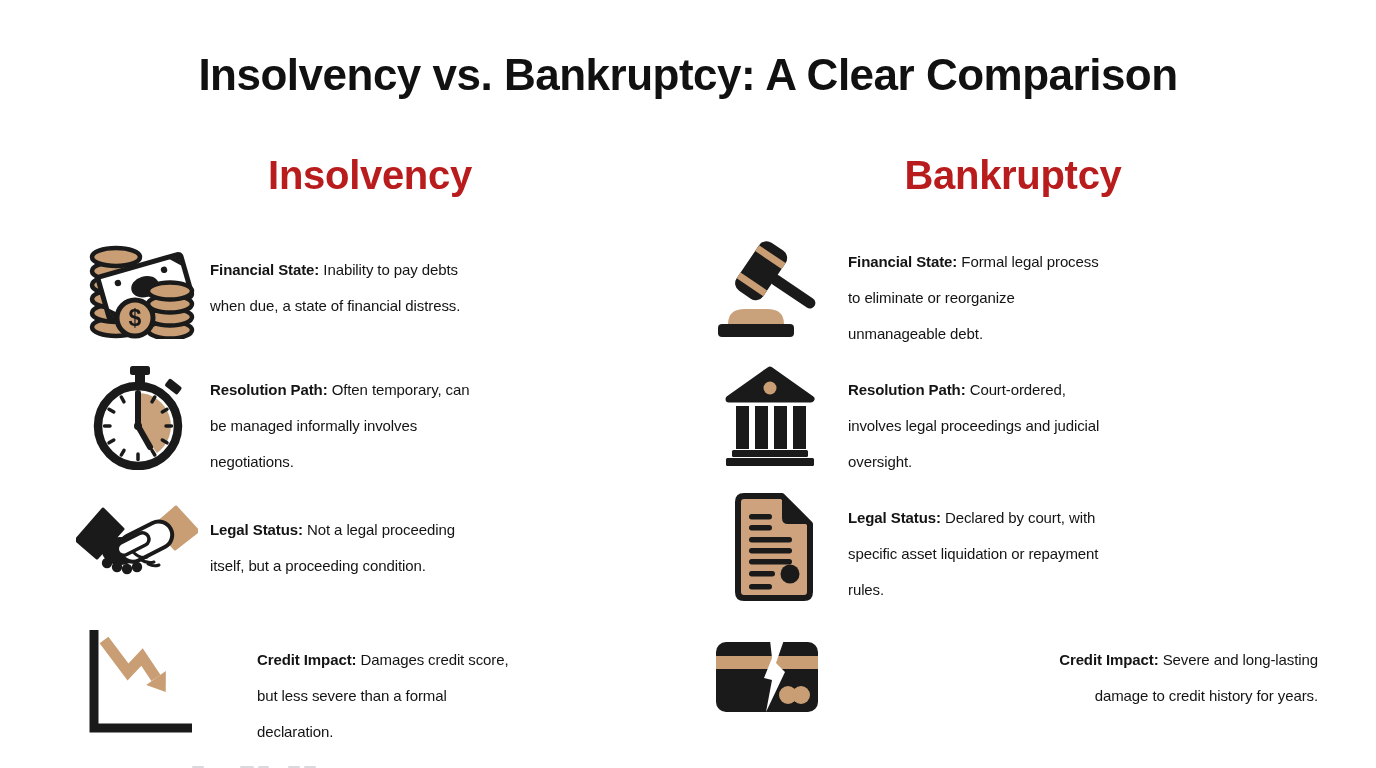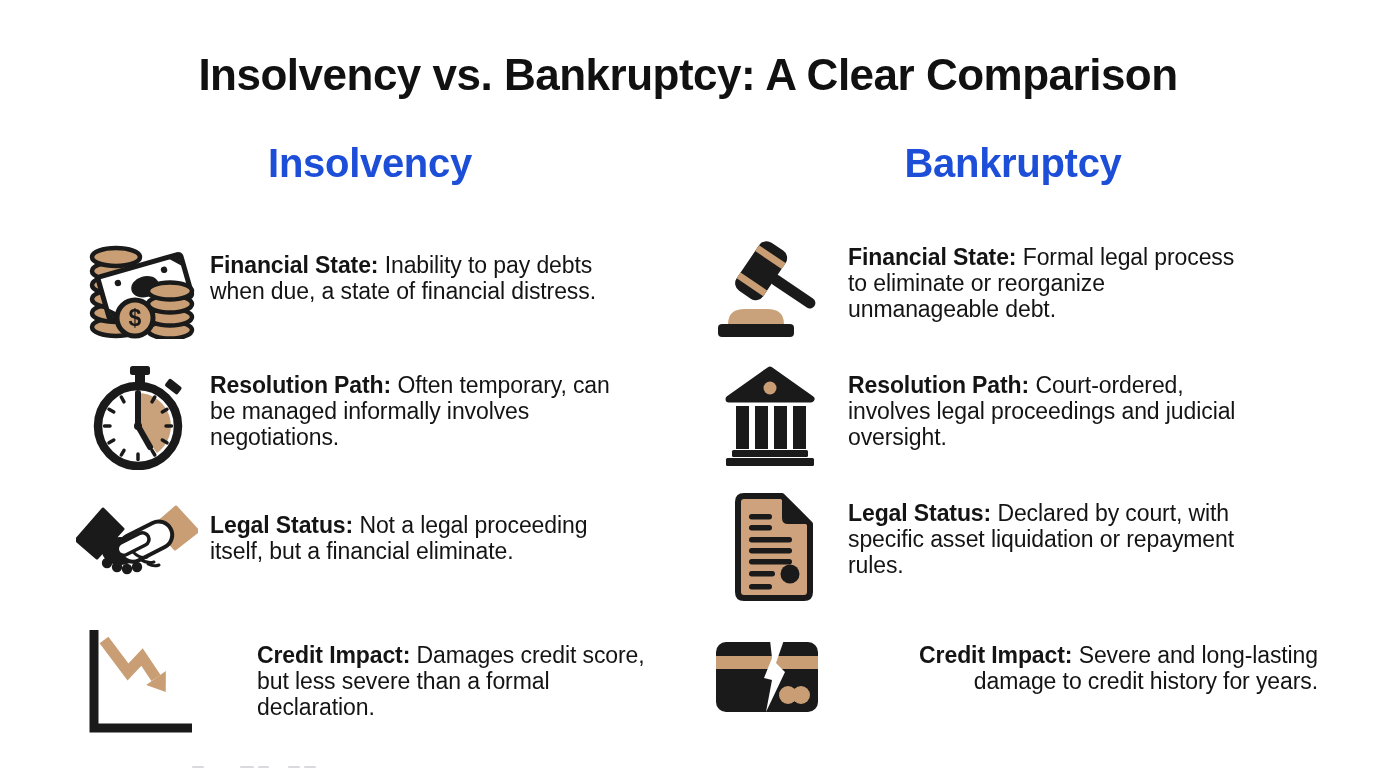--- a/index.html
+++ b/index.html
@@ -8,30 +8,30 @@
     background:#ffffff;color:#111111;
     font-family:"Liberation Sans", sans-serif;
     -webkit-font-smoothing:antialiased;
   }
   .title{
     position:absolute;left:0;top:50px;width:1376px;
     text-align:center;font-size:44px;font-weight:700;
     letter-spacing:-0.5px;color:#111111;
   }
   .col-header{
-    position:absolute;top:141px;width:580px;
+    position:absolute;top:153px;width:580px;
     text-align:center;font-size:40px;font-weight:700;
-    letter-spacing:-0.3px;color:#1d4ed8;
+    letter-spacing:-0.3px;color:#b91c1c;
   }
   .col-header.left{left:80px;}
   .col-header.right{left:723px;}
   .row{position:absolute;display:flex;align-items:flex-start;}
   .icon-cell{flex:0 0 auto;}
   .text-cell{flex:0 0 auto;width:470px;}
-  .text-cell p{margin:0;font-size:23px;line-height:26px;color:#141414;letter-spacing:-0.1px;}
+  .text-cell p{margin:0;font-size:15px;line-height:36px;color:#141414;letter-spacing:-0.1px;}
   .label{font-weight:700;}
   .desc{white-space:pre-line;font-weight:400;}
   .sliver{position:absolute;top:766px;height:2px;background:#d9d9de;border-radius:1px;}
 </style>
 </head>
 <body>
 
 <div class="title">Insolvency vs. Bankruptcy: A Clear Comparison</div>
 
 <div class="col-header left">Insolvency</div>
@@ -130,21 +130,21 @@
       </g>
       <g fill="none" stroke="#1a1a1a" stroke-width="3" stroke-linecap="round">
         <path d="M57,52 q7,7 14,5"></path>
         <path d="M64,59 q7,5 14,3"></path>
         <path d="M72,64 q6,3 11,1"></path>
       </g>
     </svg>
   </div>
   <div class="text-cell" style="padding-top:12px;">
     <p><b class="label">Legal Status:</b> <span class="desc">Not a legal proceeding
-itself, but a financial eliminate.</span></p>
+itself, but a proceeding condition.</span></p>
   </div>
 </div>
 
 <div class="row" style="left:84px;top:628px;">
   <div class="icon-cell" style="width:126px;">
     <svg width="112" height="108" viewBox="0 0 112 108">
       <polyline points="10,2 10,100 108,100" fill="none" stroke="#1a1a1a" stroke-width="9"></polyline>
       <polyline points="20,12 44,44 58,29 72,50" fill="none" stroke="#c99e74" stroke-width="11" stroke-linejoin="miter"></polyline>
       <polygon points="0,-12 0,12 17,0" transform="translate(72,50) rotate(55)" fill="#c99e74"></polygon>
     </svg>

